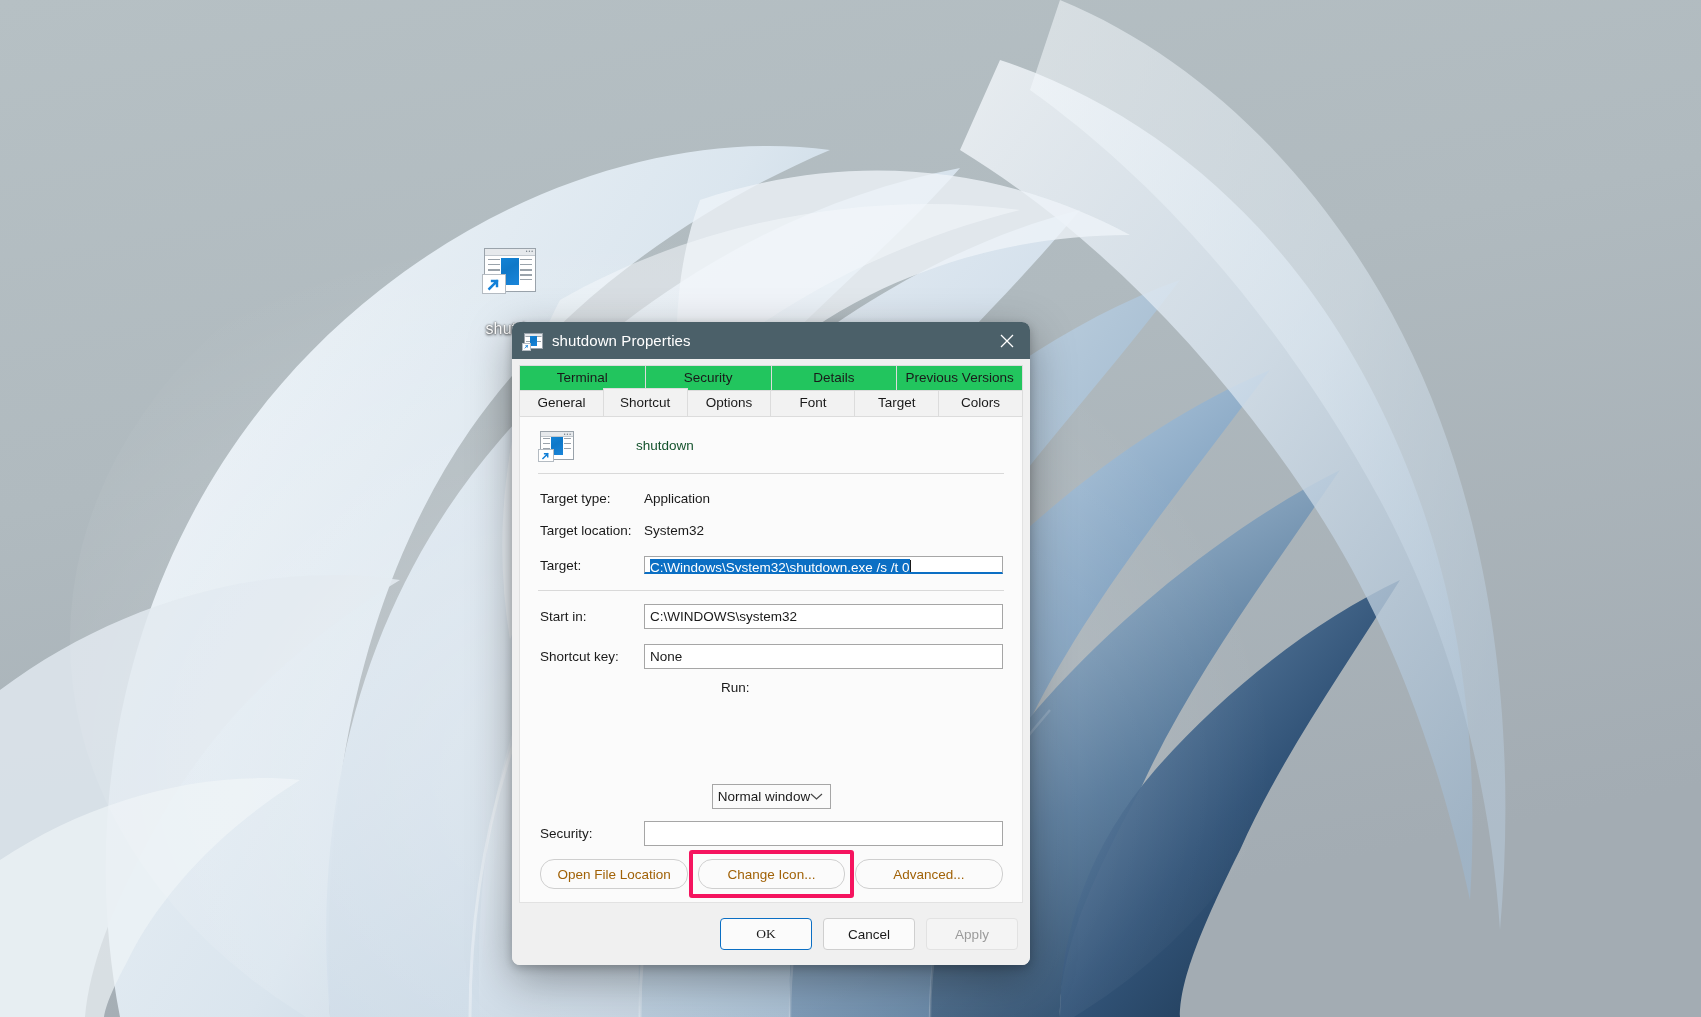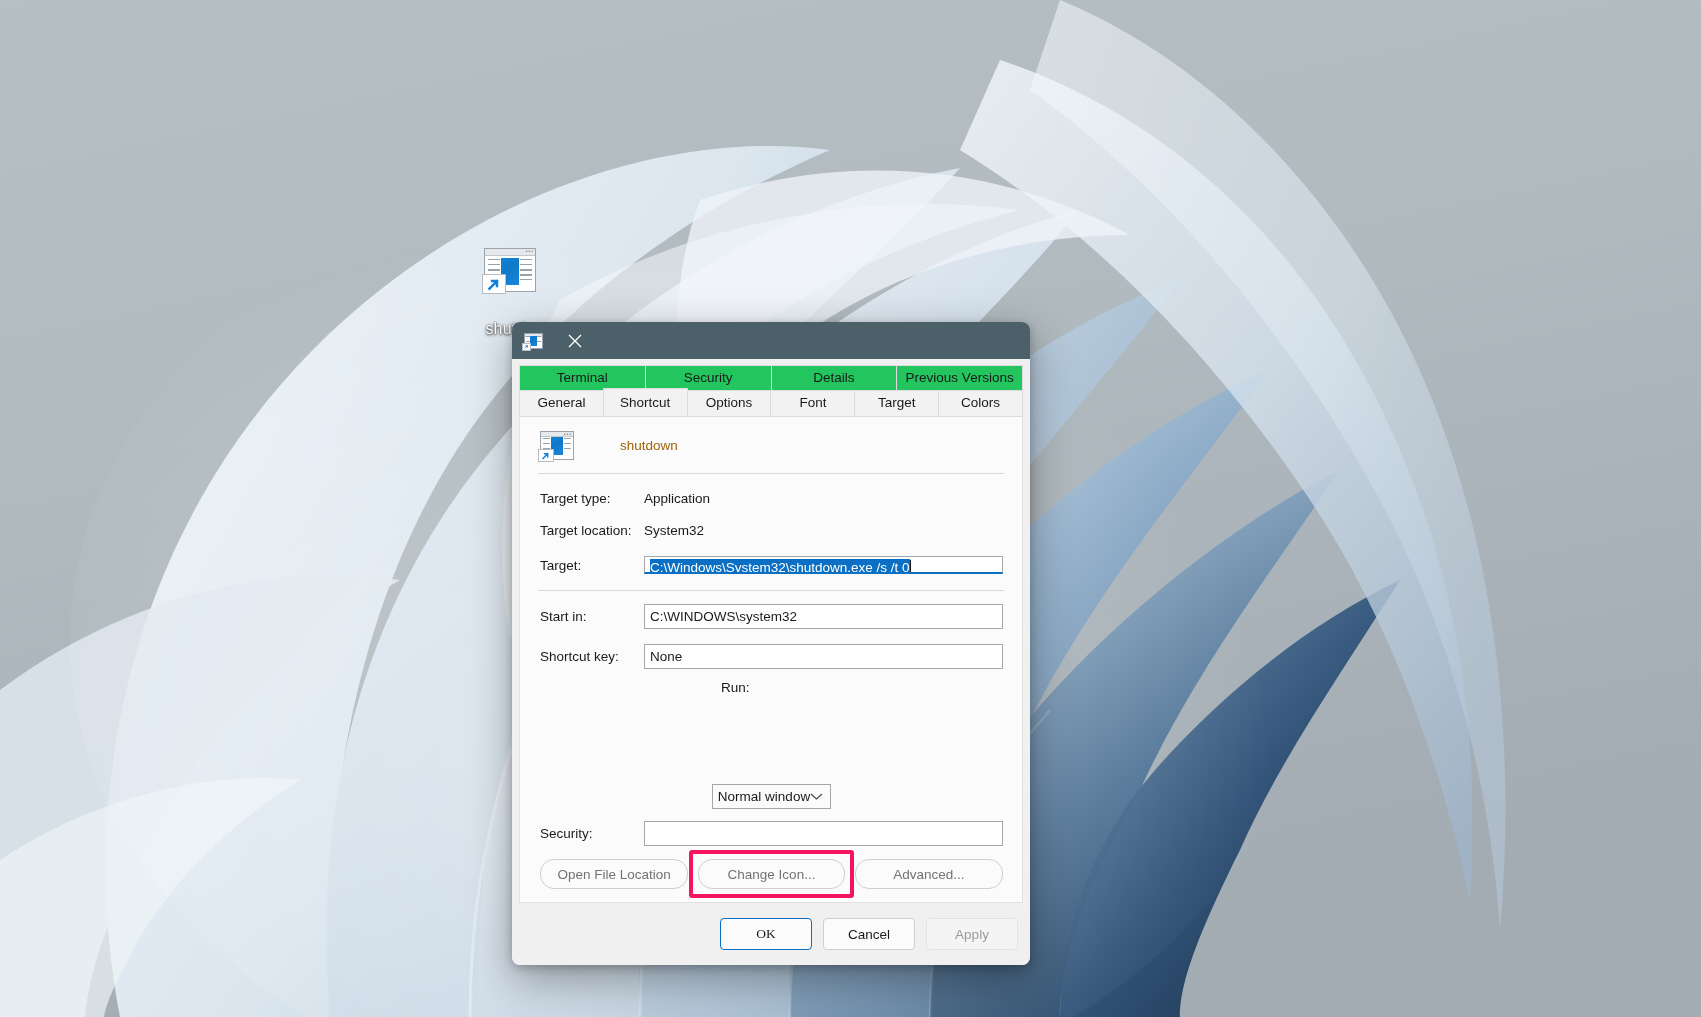--- a/index.html
+++ b/index.html
@@ -182,23 +182,23 @@
     position: relative;
   }
 
   .hdr-row {
     display: flex;
     align-items: center;
     padding: 14px 0 13px 4px;
   }
   .hdr-row .hdr-ico { width: 34px; height: 29px; position: relative; flex: 0 0 auto; }
   .hdr-row .hdr-name {
-    margin-left: 46px;
-    font-size: 13.5px;
-    color: #a16207;
+    margin-left: 62px;
+    font-size: 13.5px;
+    color: #14532d;
   }
   .rule {
     height: 1px;
     background: #d9d9d9;
     margin: 0 2px;
   }
 
   .frow {
     display: flex;
     align-items: center;
@@ -274,21 +274,21 @@
     align-items: center;
   }
   .btn {
     flex: 1 1 0;
     height: 30px;
     background: #fbfbfb;
     border: 1px solid #cfcfcf;
     border-radius: 14px;
     box-sizing: border-box;
     font-size: 13.5px;
-    color: #737373;
+    color: #a16207;
     display: flex;
     align-items: center;
     justify-content: center;
     white-space: nowrap;
   }
   .btn-highlight-wrap {
     flex: 1 1 0;
     position: relative;
     display: flex;
   }
@@ -472,20 +472,21 @@
           <div class="lines-l"></div>
           <div class="blueblock"></div>
           <div class="lines-r"></div>
           <div class="arrowbox">
             <svg viewBox="0 0 24 24">
               <path d="M6 18 L16 8 M16 8 L9.5 8 M16 8 L16 14.5" stroke="#1280d8" stroke-width="3.6" fill="none" stroke-linecap="square"></path>
             </svg>
           </div>
         </div>
       </div>
+      <div class="tb-text">shutdown Properties</div>
       <div id="close-btn">
         <svg width="16" height="16" viewBox="0 0 16 16">
           <path d="M2 2 L14 14 M14 2 L2 14" stroke="#ffffff" stroke-width="1.3" fill="none"></path>
         </svg>
       </div>
     </div>
 
     <div id="tabstrip">
       <div class="tabrow row1">
         <div class="tab">Terminal</div>

